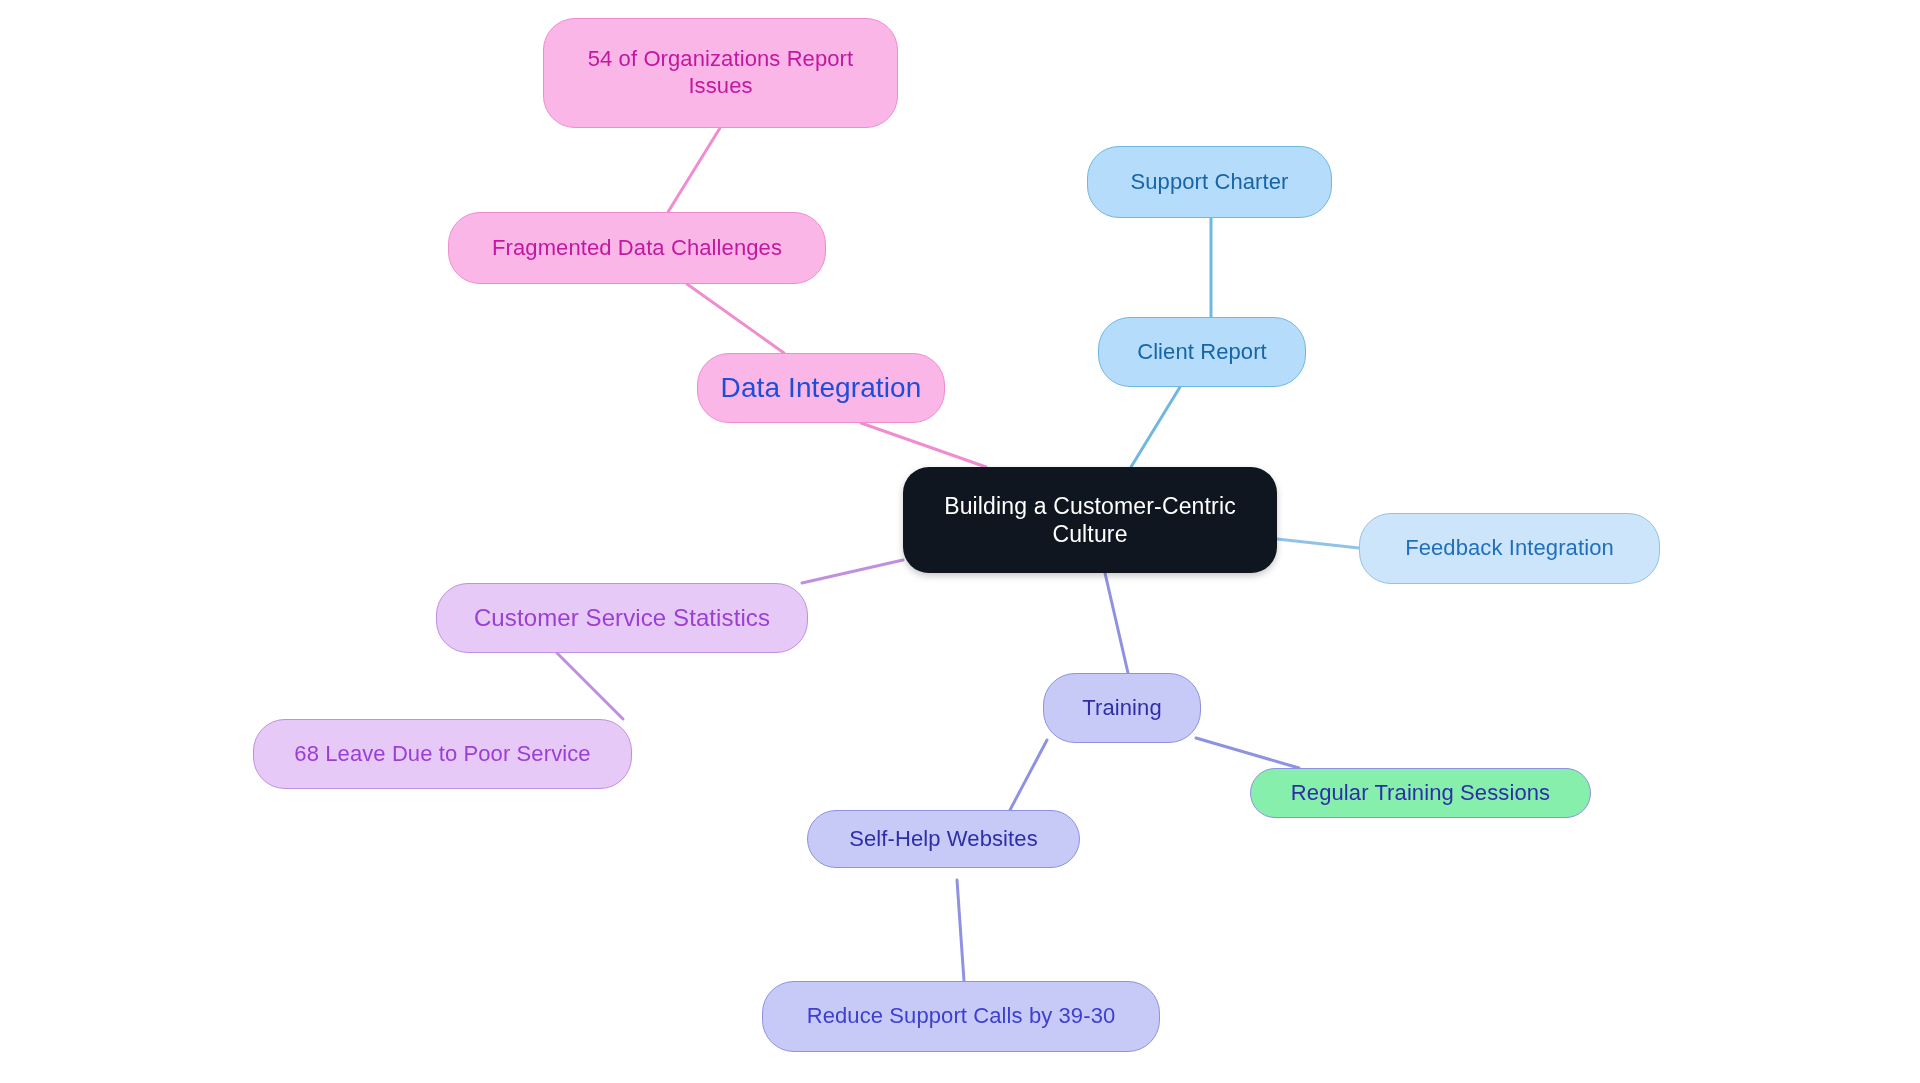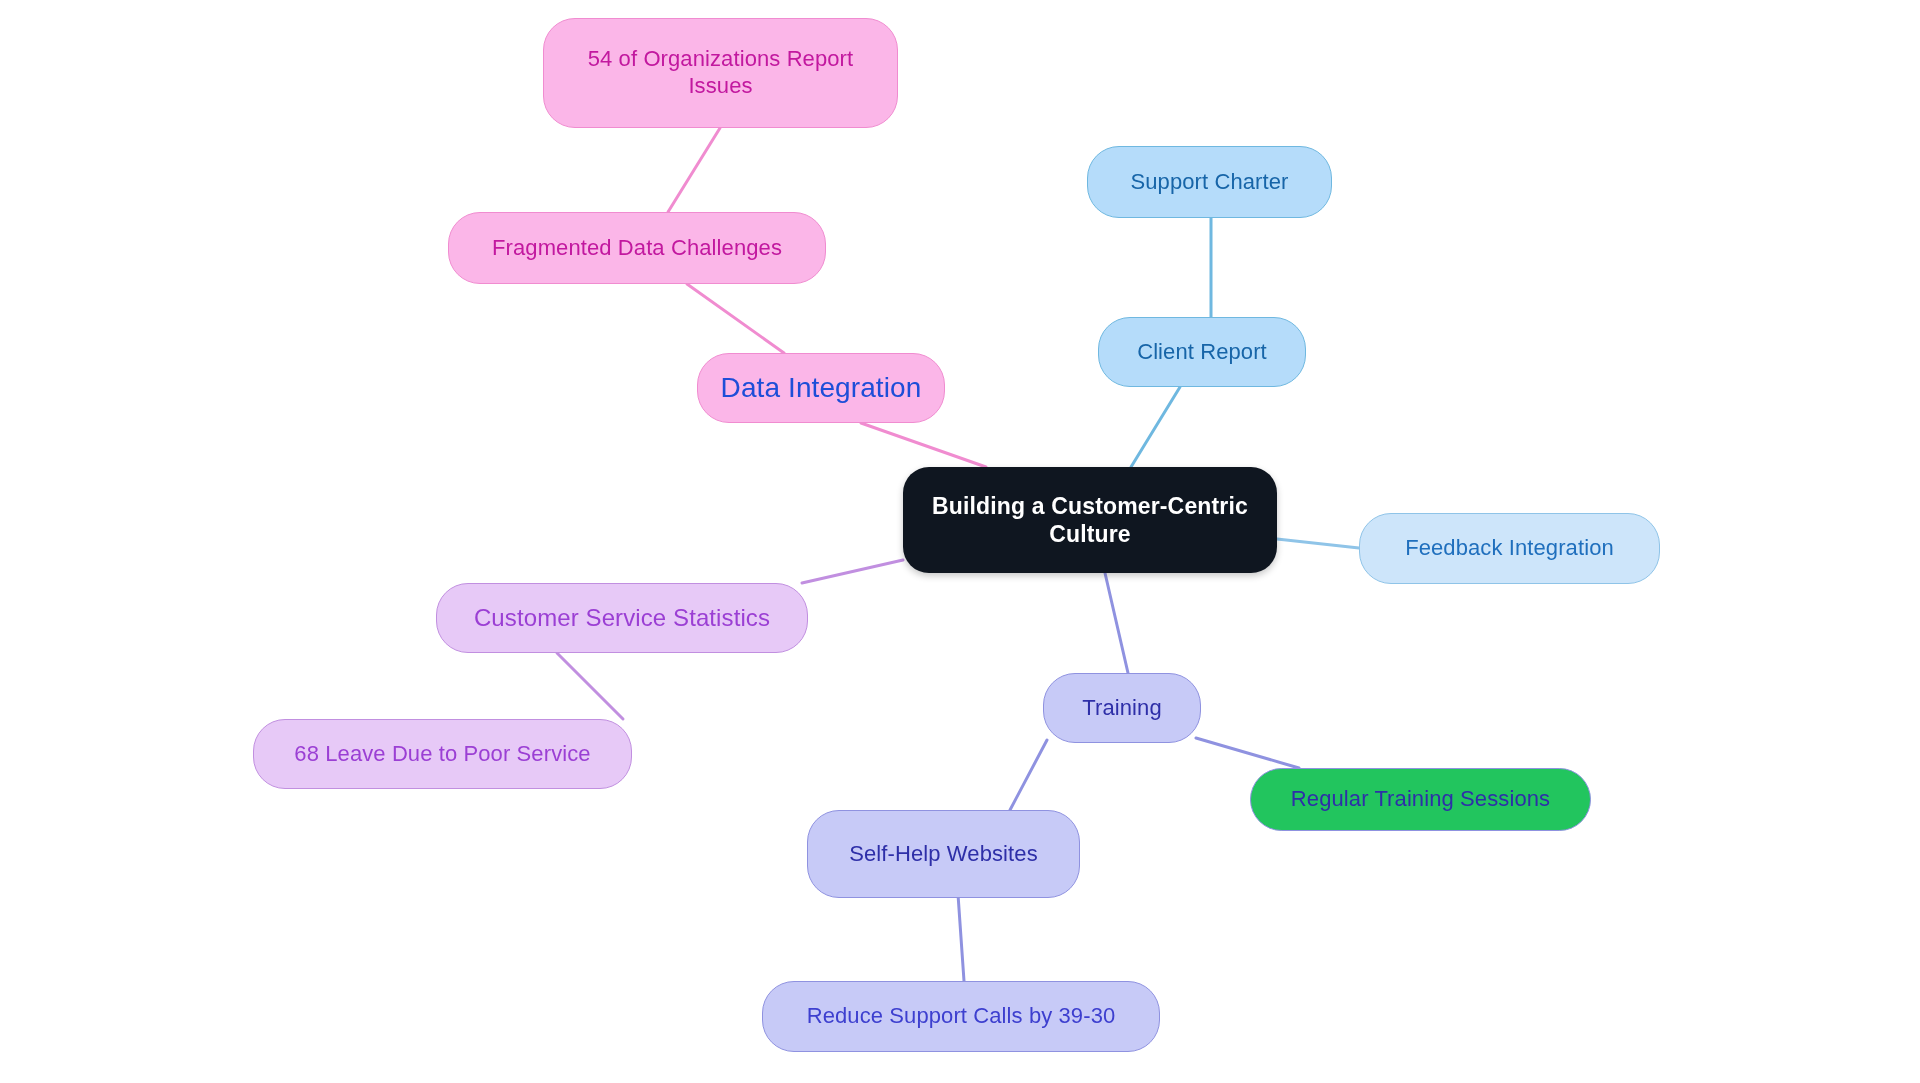--- a/index.html
+++ b/index.html
@@ -73,19 +73,19 @@
       <line x1="903" y1="560" x2="802" y2="583" stroke="#c18fe0" stroke-width="3" stroke-linecap="round"></line>
       <line x1="557" y1="653" x2="623" y2="719" stroke="#c18fe0" stroke-width="3" stroke-linecap="round"></line>
     </svg>
 <div class="node" style="left: 697px; top: 353px; width: 248px; height: 70px; background: rgb(251, 182, 232); color: #1d4ed8; border-color: rgb(240, 140, 208); font-size: 28px;"><span class="node-label">Data Integration</span></div>
     <div class="node" style="left: 448px; top: 212px; width: 378px; height: 72px; background: rgb(251, 182, 232); color: rgb(194, 24, 159); border-color: rgb(240, 140, 208); font-size: 22px;"><span class="node-label">Fragmented Data Challenges</span></div>
     <div class="node" style="left: 543px; top: 18px; width: 355px; height: 110px; background: rgb(251, 182, 232); color: rgb(194, 24, 159); border-color: rgb(240, 140, 208); font-size: 22px;"><span class="node-label">54 of Organizations Report Issues</span></div>
     <div class="node" style="left: 1098px; top: 317px; width: 208px; height: 70px; background: rgb(181, 220, 250); color: rgb(23, 101, 168); border-color: rgb(111, 184, 224); font-size: 22px;"><span class="node-label">Client Report</span></div>
     <div class="node" style="left: 1359px; top: 513px; width: 301px; height: 71px; background: rgb(205, 229, 250); color: rgb(31, 111, 189); border-color: rgb(143, 196, 232); font-size: 22px;"><span class="node-label">Feedback Integration</span></div>
     <div class="node" style="left: 1087px; top: 146px; width: 245px; height: 72px; background: rgb(181, 220, 250); color: rgb(23, 101, 168); border-color: rgb(111, 184, 224); font-size: 22px;"><span class="node-label">Support Charter</span></div>
     <div class="node" style="left: 1043px; top: 673px; width: 158px; height: 70px; background: rgb(199, 202, 247); color: rgb(46, 47, 168); border-color: rgb(143, 146, 224); font-size: 22px;"><span class="node-label">Training</span></div>
-    <div class="node" style="left: 1250px; top: 768px; width: 341px; height: 63px; background: #22c55e; color: rgb(46, 47, 168); border-color: rgb(143, 146, 224); font-size: 22px;"><span class="node-label">Regular Training Sessions</span></div>
-    <div class="node" style="left: 807px; top: 810px; width: 273px; height: 88px; background: rgb(199, 202, 247); color: rgb(46, 47, 168); border-color: rgb(143, 146, 224); font-size: 22px;"><span class="node-label">Self-Help Websites</span></div>
+    <div class="node" style="left: 1250px; top: 768px; width: 341px; height: 50px; background: #86efac; color: rgb(46, 47, 168); border-color: rgb(143, 146, 224); font-size: 22px;"><span class="node-label">Regular Training Sessions</span></div>
+    <div class="node" style="left: 807px; top: 810px; width: 273px; height: 58px; background: rgb(199, 202, 247); color: rgb(46, 47, 168); border-color: rgb(143, 146, 224); font-size: 22px;"><span class="node-label">Self-Help Websites</span></div>
     <div class="node" style="left: 762px; top: 981px; width: 398px; height: 71px; background: rgb(199, 202, 247); color: rgb(61, 63, 207); border-color: rgb(143, 146, 224); font-size: 22px;"><span class="node-label">Reduce Support Calls by 39-30</span></div>
     <div class="node" style="left: 436px; top: 583px; width: 372px; height: 70px; background: rgb(231, 201, 247); color: rgb(155, 63, 212); border-color: rgb(193, 143, 224); font-size: 24px;"><span class="node-label">Customer Service Statistics</span></div>
     <div class="node" style="left: 253px; top: 719px; width: 379px; height: 70px; background: rgb(231, 201, 247); color: rgb(155, 63, 212); border-color: rgb(193, 143, 224); font-size: 22px;"><span class="node-label">68 Leave Due to Poor Service</span></div>
-    <div class="node root" style="left: 903px; top: 467px; width: 374px; height: 106px; background: rgb(15, 22, 32); color: rgb(255, 255, 255); border-color: rgb(15, 22, 32); font-size: 23px; font-weight: bold;"><span class="node-label">Building a Customer-Centric Culture</span></div>
+    <div class="node root" style="left: 903px; top: 467px; width: 374px; height: 106px; background: rgb(15, 22, 32); color: rgb(255, 255, 255); border-color: rgb(15, 22, 32); font-size: 23px;"><span class="node-label">Building a Customer-Centric Culture</span></div>
   </div>
 
 </body></html>

